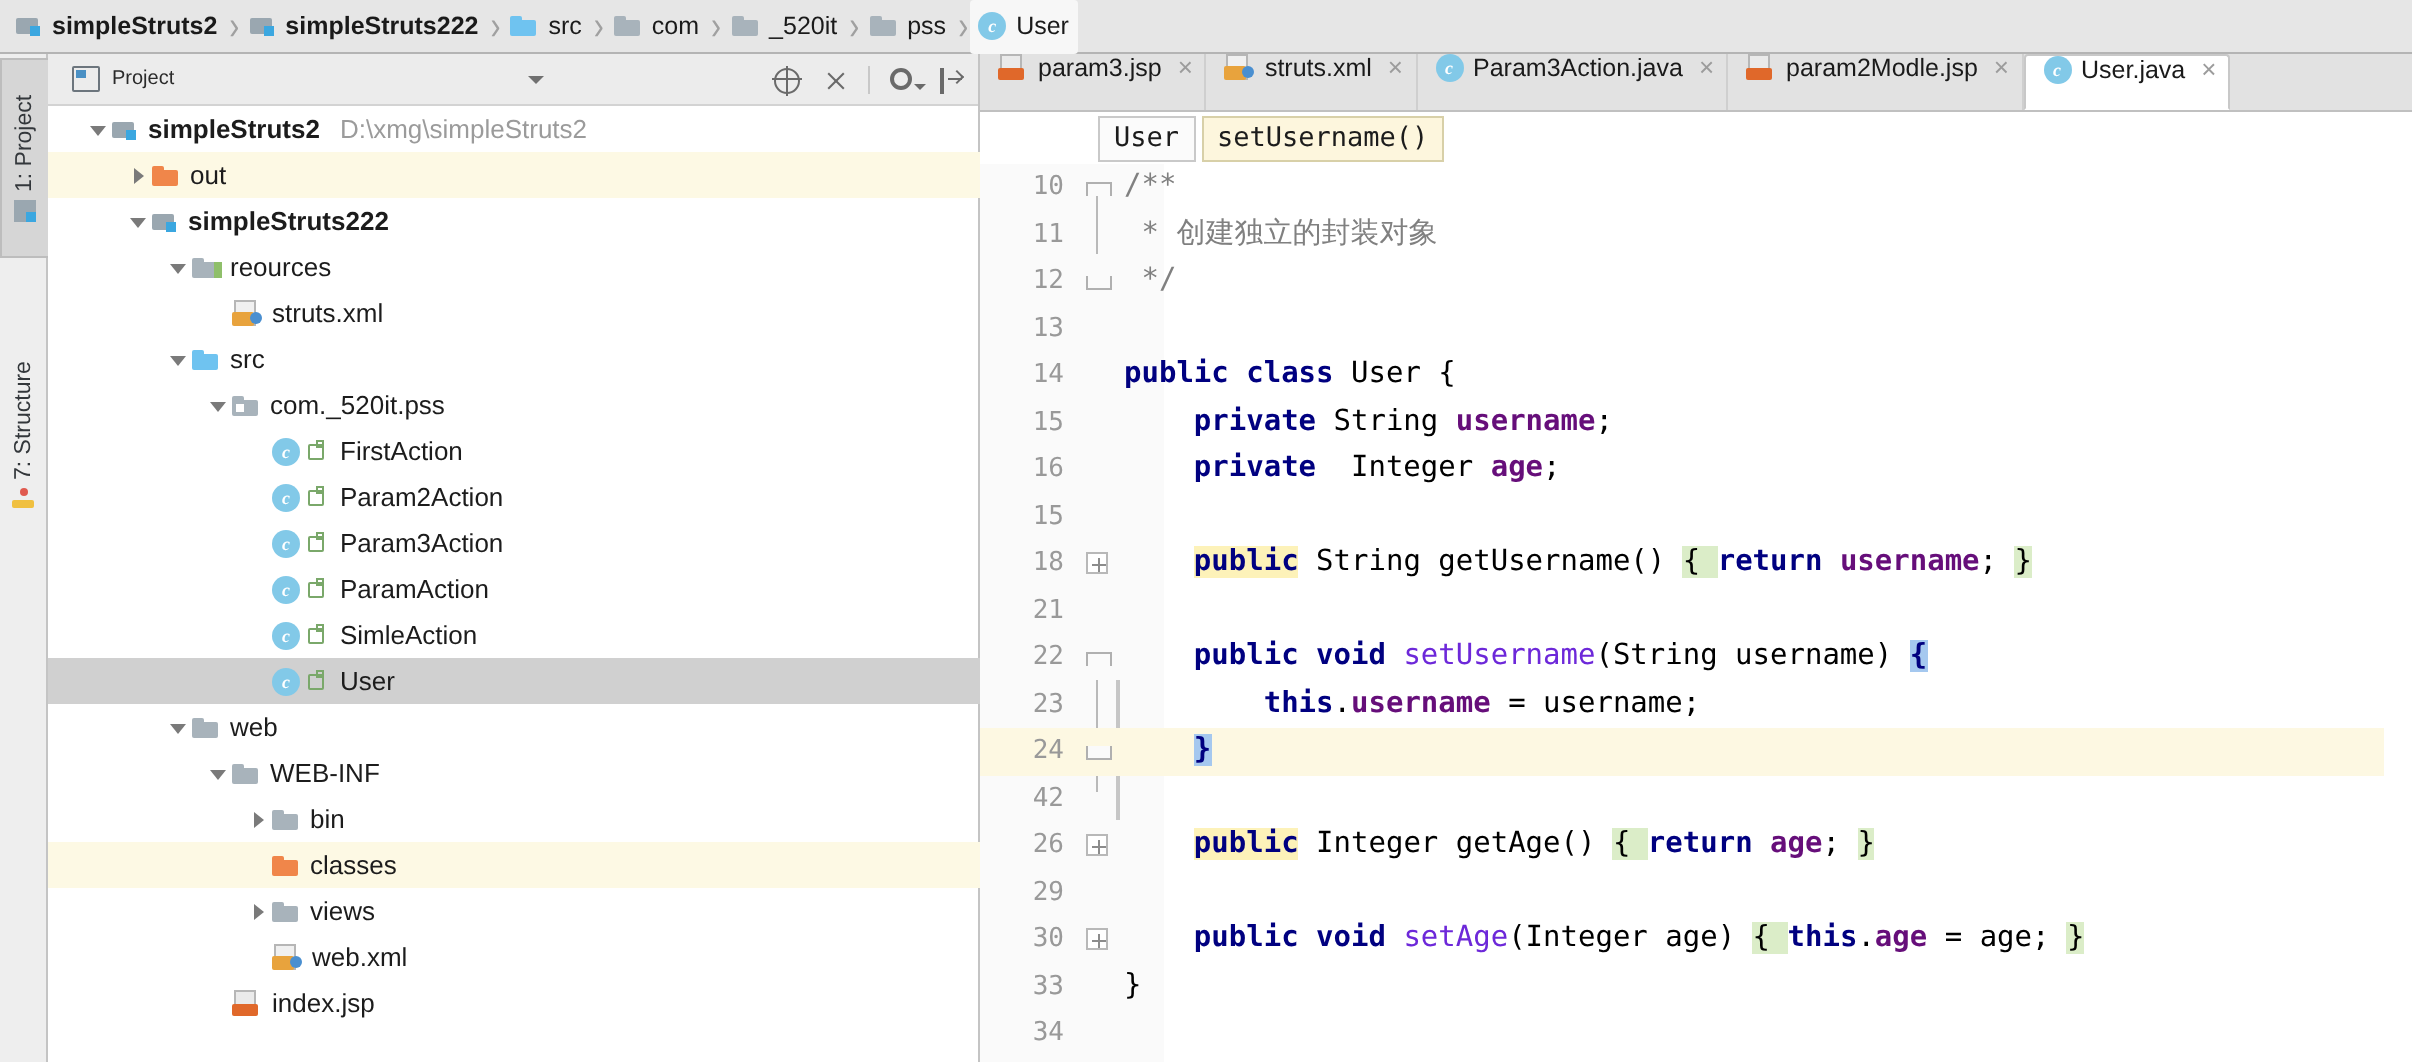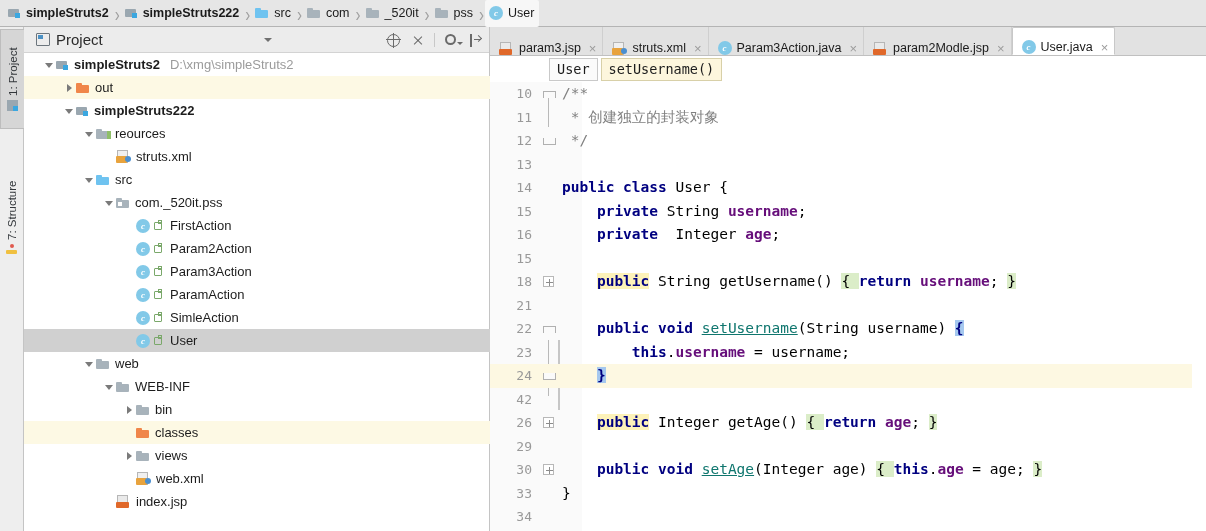--- a/index.html
+++ b/index.html
@@ -61,21 +61,21 @@
   
   .projpanel { position:absolute; left:24px; top:27px; width:466px; height:504px;
     background:#ffffff; border-right:1px solid #c4c4c4; }
   .proj-header { height:26px; background:#ececec; border-bottom:1px solid #d3d3d3;
     display:flex; align-items:center; padding:0 4px; position:relative; }
   .proj-header .ph-icon { width:14px; height:13px; position:relative; margin:0 6px 0 8px; }
   .proj-header .ph-icon .o { position:absolute; inset:0; border:1.4px solid #6c757d;
     border-radius:1px; }
   .proj-header .ph-icon .i { position:absolute; left:2px; top:2px; width:5px; height:4px;
     background:#4a90c4; }
-  .proj-title { font-size:15px; color:#2b2b2b; }
+  .proj-title { font-size:10px; color:#2b2b2b; }
   .proj-caret { position:absolute; left:240px; top:11px; width:0; height:0;
     border-left:4px solid transparent; border-right:4px solid transparent;
     border-top:4px solid #707070; }
   .ph-tools { position:absolute; right:6px; top:0; height:26px;
     display:flex; align-items:center; gap:9px; }
   .tbtn { width:15px; height:15px; position:relative; }
   .tb-target .ring { position:absolute; left:1px; top:1px; width:13px; height:13px;
      border:1.4px solid #6a6a6a; border-radius:50%; }
   .tb-target .hl { position:absolute; left:0; top:6.5px; width:15px; height:1.4px; background:#6a6a6a;}
   .tb-target .vl { position:absolute; left:6.5px; top:0; width:1.4px; height:15px; background:#6a6a6a;}
@@ -124,21 +124,21 @@
      border-radius:50%; background:#4a8fd0; }
   .ico-jsp { width:15px; height:13px; position:relative; flex:0 0 auto;}
   .ico-jsp .pg { position:absolute; left:1px; top:0; width:11px; height:13px;
      background:#eaeaea; border:1px solid #b6b6b6; }
   .ico-jsp .tag { position:absolute; left:0px; bottom:0px; width:13px; height:6px;
      background:#e0682a; border-radius:1px; }
 
   
   .tabbar { position:absolute; left:490px; top:27px; width:716px; height:29px;
      background:#e2e2e2; border-bottom:1px solid #c0c0c0; display:flex; align-items:flex-end; }
-  .etab { height:28px; display:flex; align-items:flex-end; gap:5px; padding:0 6px 0 9px;
+  .etab { height:28px; display:flex; align-items:flex-start; gap:5px; padding:0 6px 0 9px;
      font-size:12.5px; color:#1a1a1a; background:#e2e2e2; border-right:1px solid #cfcfcf;
      position:relative; white-space:nowrap; }
   .etab.active { background:#ffffff; border-bottom:1px solid #fff;
      border-left:1px solid #c8c8c8; border-right:1px solid #c8c8c8;
      border-top:1px solid #c8c8c8; border-radius:2px 2px 0 0; }
   .etab .x { color:#9c9c9c; font-size:13px; margin-left:3px; line-height:1; }
 
   
   .editor { position:absolute; left:490px; top:56px; width:716px; height:475px;
      background:#ffffff; overflow:hidden; }
@@ -164,21 +164,21 @@
   .fold.tip:before { content:''; position:absolute; left:0; top:3px; width:11px; height:6px;
      border:1px solid #b0b0b0; border-bottom:none; background:#fafafa; }
   .fold.tipend:before { content:''; position:absolute; left:0; top:3px; width:11px; height:6px;
      border:1px solid #b0b0b0; border-top:none; background:#fafafa; }
 
   
   .kw  { color:#000080; font-weight:bold; }
   .kwh { color:#000080; font-weight:bold; background:#fdf2b9; }
   .fld { color:#660e7a; font-weight:bold; }
   .cmt { color:#808080; }
-  .mth { color:#0f766e;text-decoration:underline; }
+  .mth { color:#6d28d9; }
   .brc { background:#dbedc8; }
   .brsel { background:#a5c8ef; color:#000080; font-weight:bold;}
   .plain { color:#000; }
 
   .editor-rail { position:absolute; right:0; top:26px; width:14px; height:449px; background:#fff; }
 </style>
 </head>
 <body>
 
 <div id="app">

